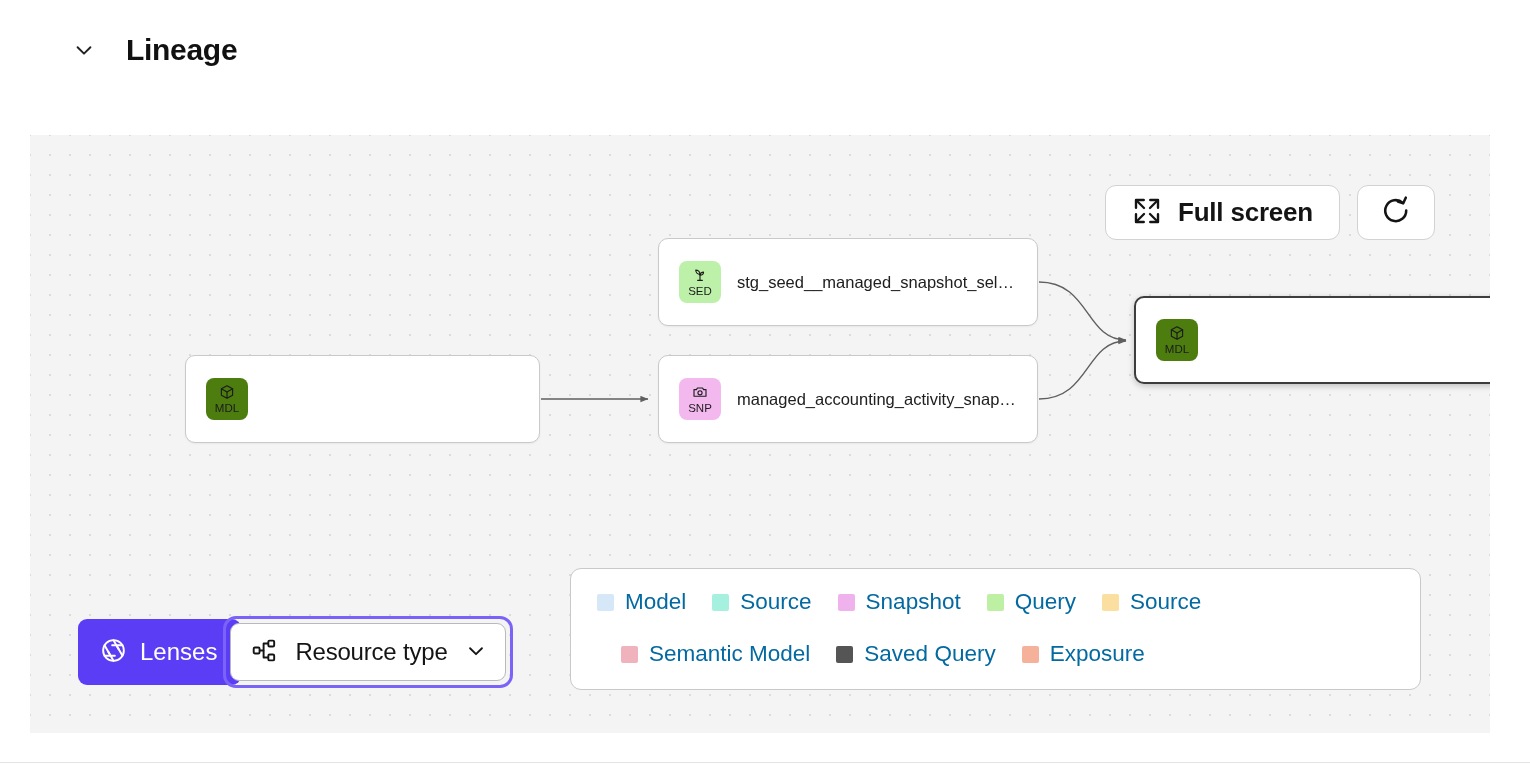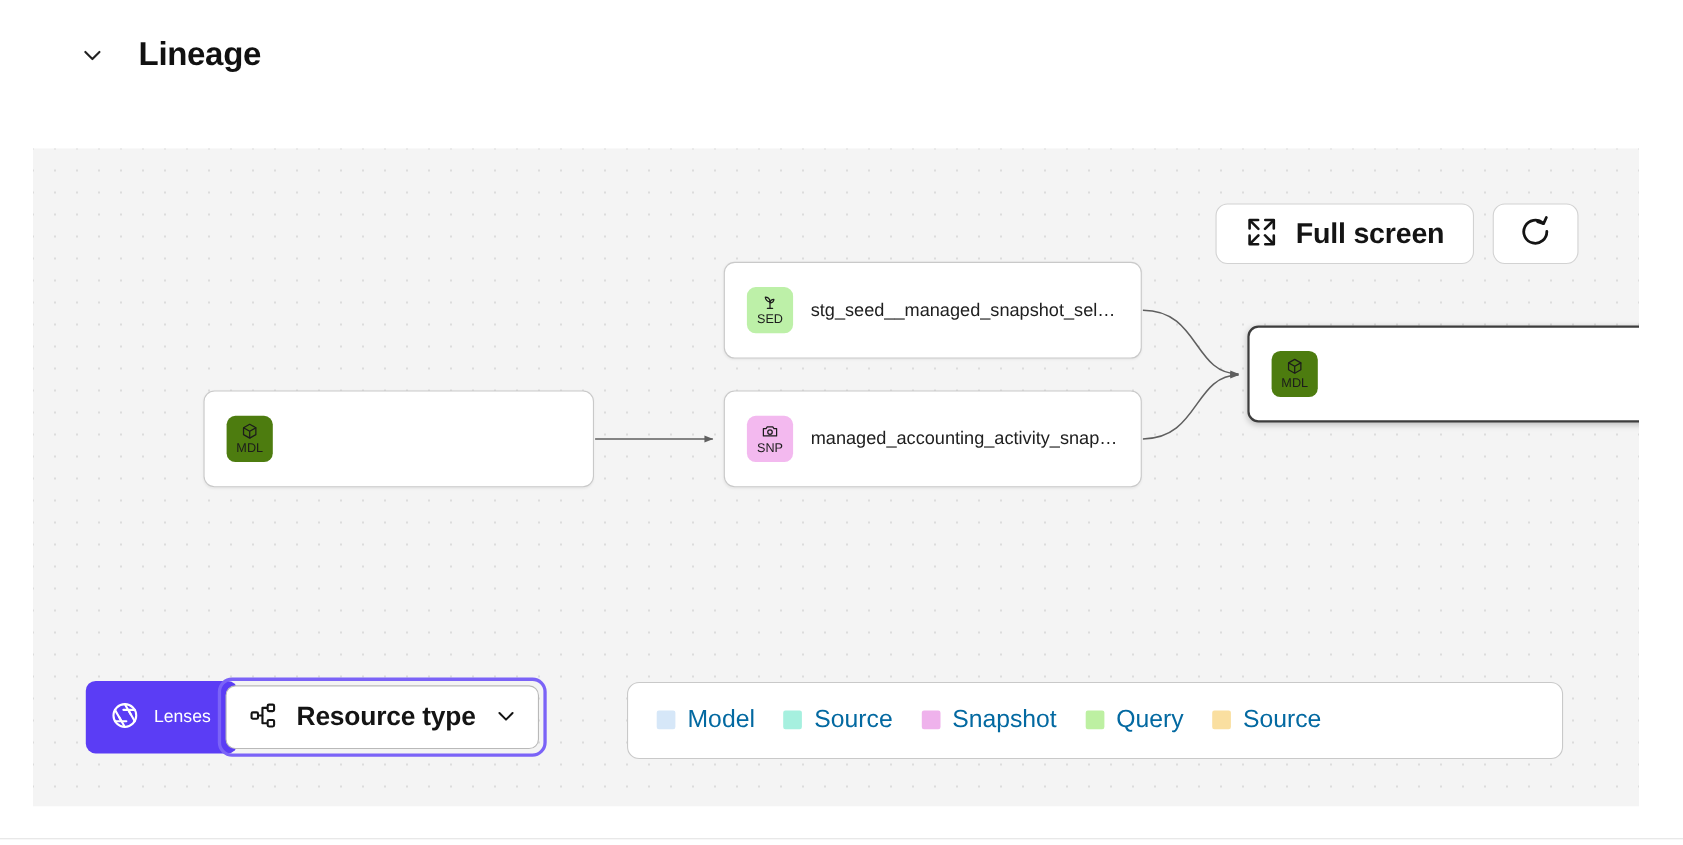--- a/index.html
+++ b/index.html
@@ -150,21 +150,21 @@
     border-radius: 9px;
     background: #5b3df5;
     color: #ffffff;
     display: flex;
     align-items: center;
     gap: 13px;
     cursor: pointer;
     font-family: "Liberation Sans", sans-serif;
   }
   .lenses-label {
-    font-size: 16px;
+    font-size: 24px;
     font-weight: 400;
     color: #ffffff;
   }
   .resource-type-wrap {
     margin-left: -18px;
     padding: 4px;
     border: 3px solid #7b63f7;
     border-radius: 13px;
     background: transparent;
   }
@@ -175,21 +175,21 @@
     border: 1px solid #b9b9b9;
     border-radius: 9px;
     display: flex;
     align-items: center;
     gap: 17px;
     cursor: pointer;
     font-family: "Liberation Sans", sans-serif;
   }
   .resource-type-label {
     font-size: 24px;
-    font-weight: 700;
+    font-weight: 400;
     color: #141414;
     letter-spacing: -0.2px;
   }
 
   
   .legend {
     position: absolute;
     left: 540px; bottom: 43px;
     width: 851px;
     background: #ffffff;
@@ -390,17 +390,31 @@
         </div>
         <div class="legend-item">
           <span class="legend-swatch" style="background: rgb(189, 240, 162);"></span>
           <span class="legend-text">Query</span>
         </div>
         <div class="legend-item">
           <span class="legend-swatch" style="background: rgb(250, 223, 160);"></span>
           <span class="legend-text">Source</span>
         </div>
       </div>
+    <div class="legend-row" id="legend-row-2">
+        <div class="legend-item">
+          <span class="legend-swatch" style="background: rgb(240, 178, 189);"></span>
+          <span class="legend-text">Semantic Model</span>
+        </div>
+        <div class="legend-item">
+          <span class="legend-swatch" style="background: rgb(85, 85, 85);"></span>
+          <span class="legend-text">Saved Query</span>
+        </div>
+        <div class="legend-item">
+          <span class="legend-swatch" style="background: rgb(245, 177, 153);"></span>
+          <span class="legend-text">Exposure</span>
+        </div>
+      </div>
   </div>
 
 </div>
 
 <div class="page-divider"></div>
 
 </body></html>

